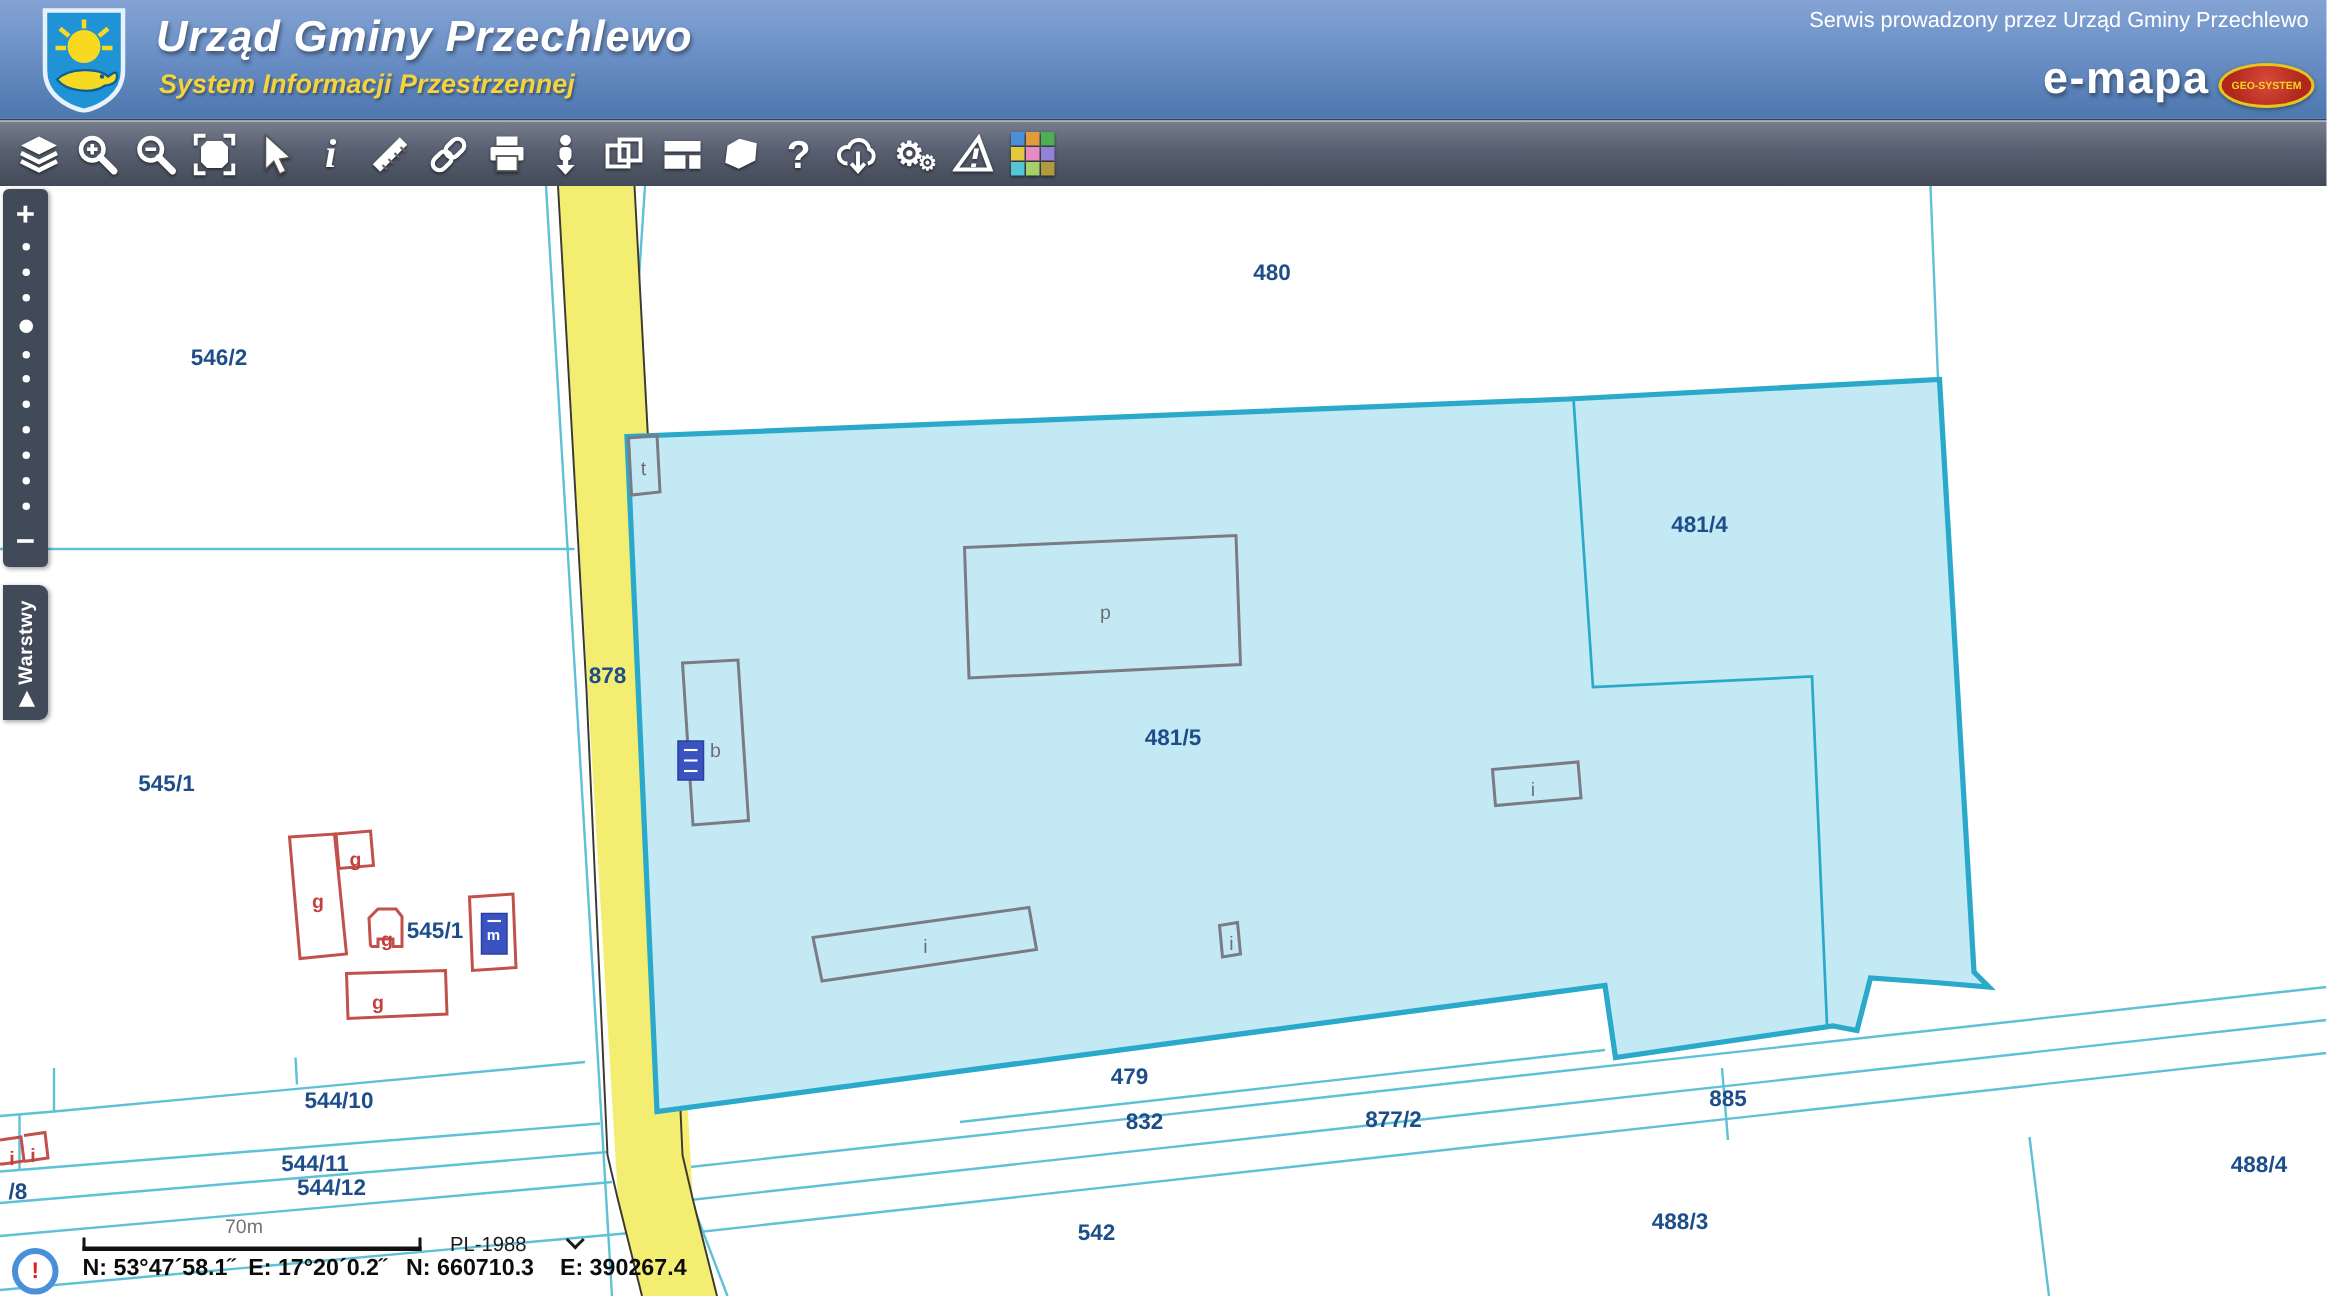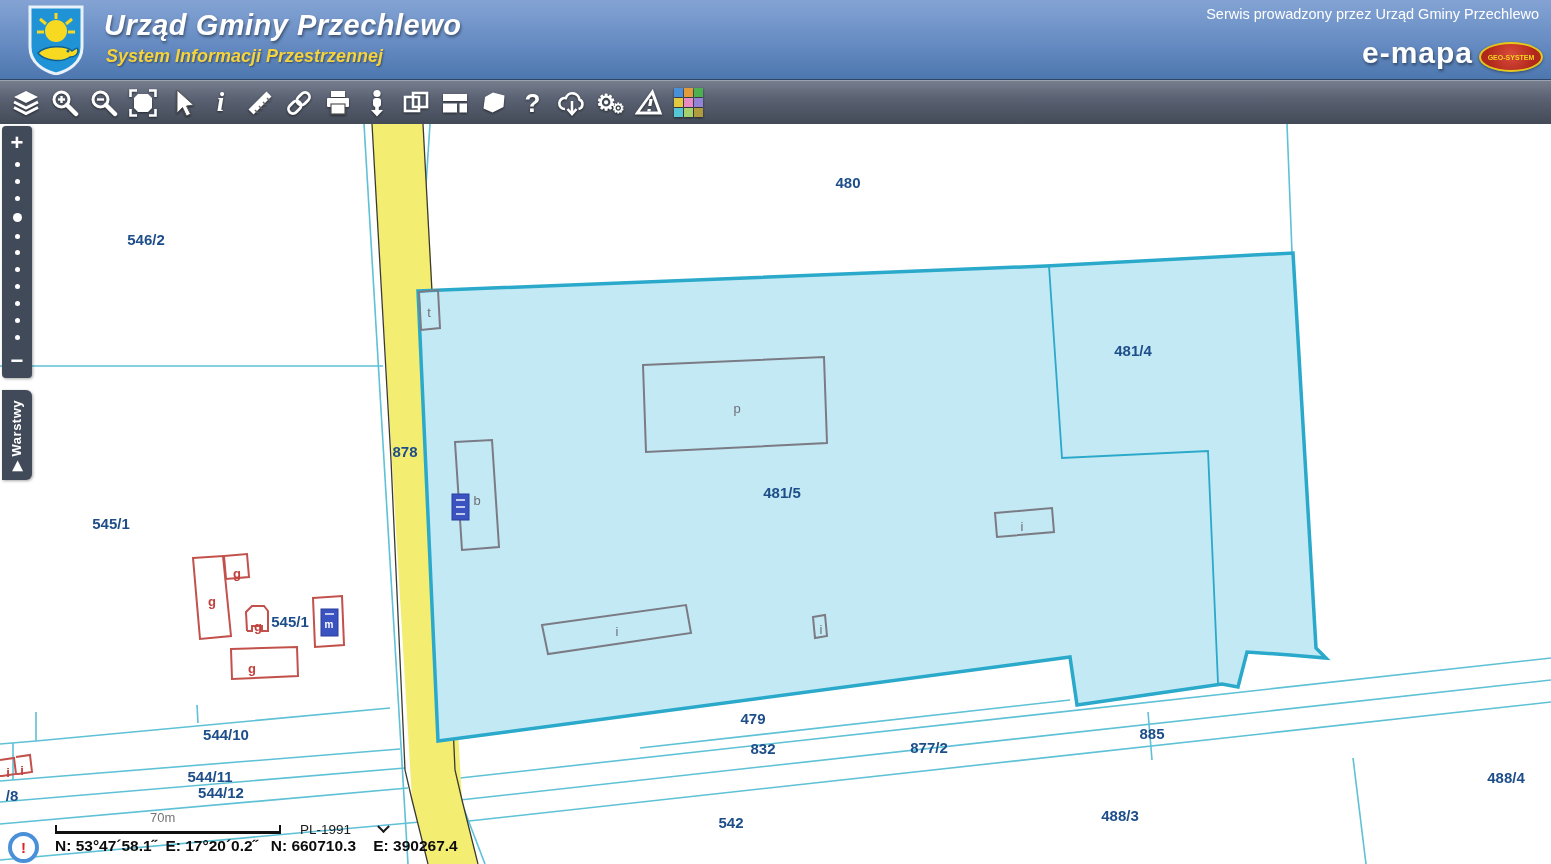--- a/index.html
+++ b/index.html
@@ -358,17 +358,17 @@
   <button id="layers-tab">
     <span>▶ Warstwy</span>
   </button>
 
   <div id="alert-ic">
       <span>!</span>
     </div>
   <div id="scale-lbl">70m</div>
   <div id="scalebar"></div>
   <div id="crs">
-    <span>PL-1991</span>
+    <span>PL-1988</span>
     <span class="chev"></span>
   </div>
   <div id="coords">N: 53°47´58.1˝  E: 17°20´0.2˝   N: 660710.3    E: 390267.4</div>
 </div>
 
 </body></html>

